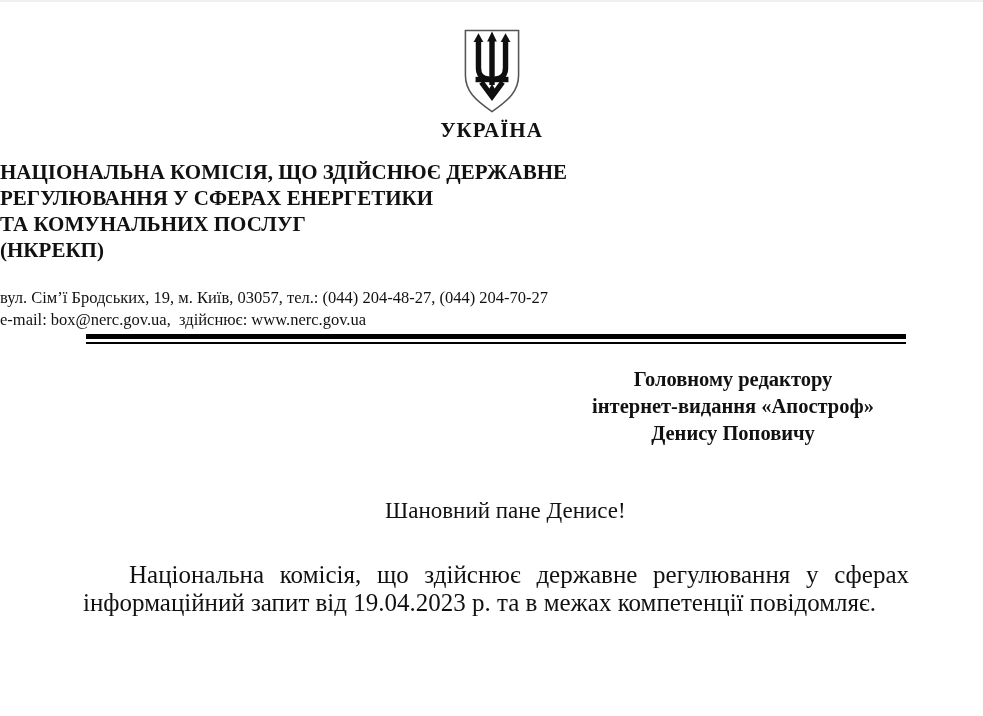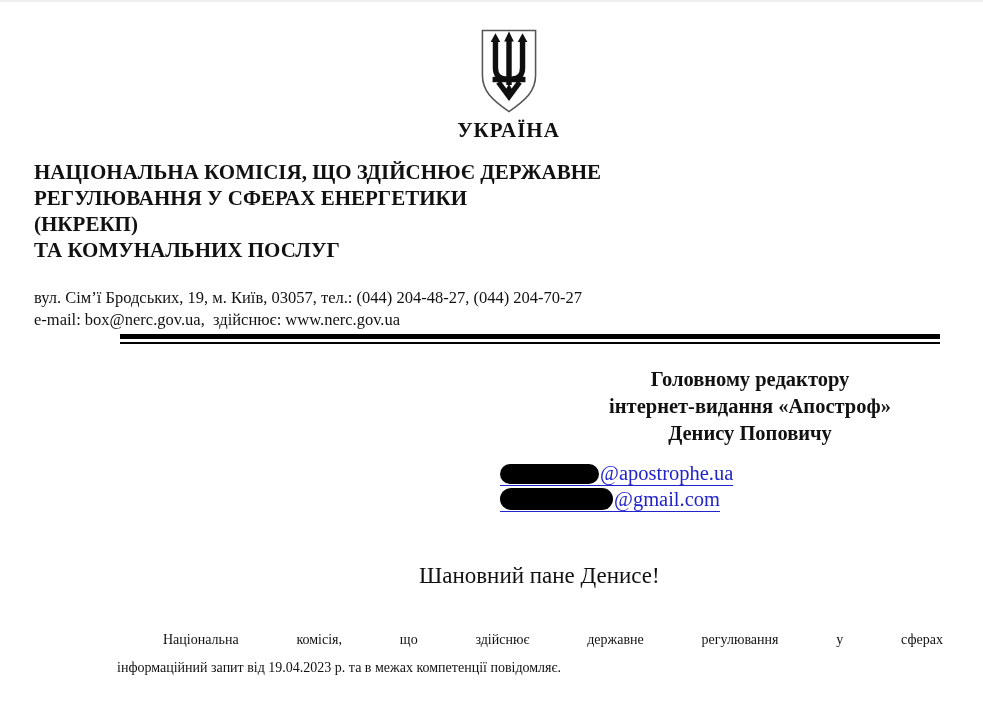--- a/index.html
+++ b/index.html
@@ -6,21 +6,20 @@
   .page {
     position: relative;
     width: 983px;
     height: 716px;
     background: #ffffff;
     font-family: "Liberation Serif", "DejaVu Serif", serif;
     color: #111111;
     overflow: hidden;
     border-top: 2px solid #efefef;
     box-sizing: border-box;
-    padding-left: 34px;
   }
   .emblem {
     display: block;
     margin: 26px auto 0 auto;
   }
   .country {
     margin-top: 3px;
     text-align: center;
     font-weight: bold;
     font-size: 21px;
@@ -79,21 +78,21 @@
     text-decoration: none;
     cursor: pointer;
   }
   .salutation {
     margin: 51px 0 0 385px;
     font-size: 23px;
   }
   .body-par {
     margin: 37px 0 0 83px;
     width: 826px;
-    font-size: 14px;
+    font-size: 25px;
     line-height: 27.5px;
   }
   .bl { text-align: justify; text-align-last: justify; }
   .bl-first { text-indent: 46px; }
   .bl-last { text-align-last: left; }
 </style>
 </head>
 <body>
 
 <div class="page">
@@ -113,45 +112,37 @@
       <path d="M32 58 L36.8 66 L32 74 L27.2 66 Z"></path>
     </g>
     <path d="M21 56 L32 71 L43 56" stroke="#0f0f0f" stroke-width="5.4" fill="none"></path>
   </svg>
 
   <div class="country">УКРАЇНА</div>
 
   <div class="org">
     <div>НАЦІОНАЛЬНА КОМІСІЯ, ЩО ЗДІЙСНЮЄ ДЕРЖАВНЕ</div>
     <div>РЕГУЛЮВАННЯ У СФЕРАХ ЕНЕРГЕТИКИ</div>
+    <div>ТА КОМУНАЛЬНИХ ПОСЛУГ</div>
     <div>(НКРЕКП)</div>
-    <div>ТА КОМУНАЛЬНИХ ПОСЛУГ</div>
   </div>
 
   <div class="address">
     <div>вул. Сім’ї Бродських, 19, м. Київ, 03057, тел.: (044) 204-48-27, (044) 204-70-27</div>
     <div>e-mail: box@nerc.gov.ua,  здійснює: www.nerc.gov.ua</div>
   </div>
 
   <div class="rule"></div>
 
   <div class="recipient">
     <div>Головному редактору</div>
     <div>інтернет-видання «Апостроф»</div>
     <div>Денису Поповичу</div>
   </div>
 
-  <div class="emails">
-    <div class="email-row">
-      <span class="email-line"><span class="redact w1"></span><a class="link">@apostrophe.ua</a></span>
-    </div>
-    <div class="email-row">
-      <span class="email-line"><span class="redact w2"></span><a class="link">@gmail.com</a></span>
-    </div>
-  </div>
 
   <div class="salutation">Шановний пане Денисе!</div>
 
   <div class="body-par">
     <div class="bl bl-first">Національна комісія, що здійснює державне регулювання у сферах</div>
     <div class="bl bl-last">інформаційний запит від 19.04.2023 р. та в межах компетенції повідомляє.</div>
   </div>
 
 </div>
 

